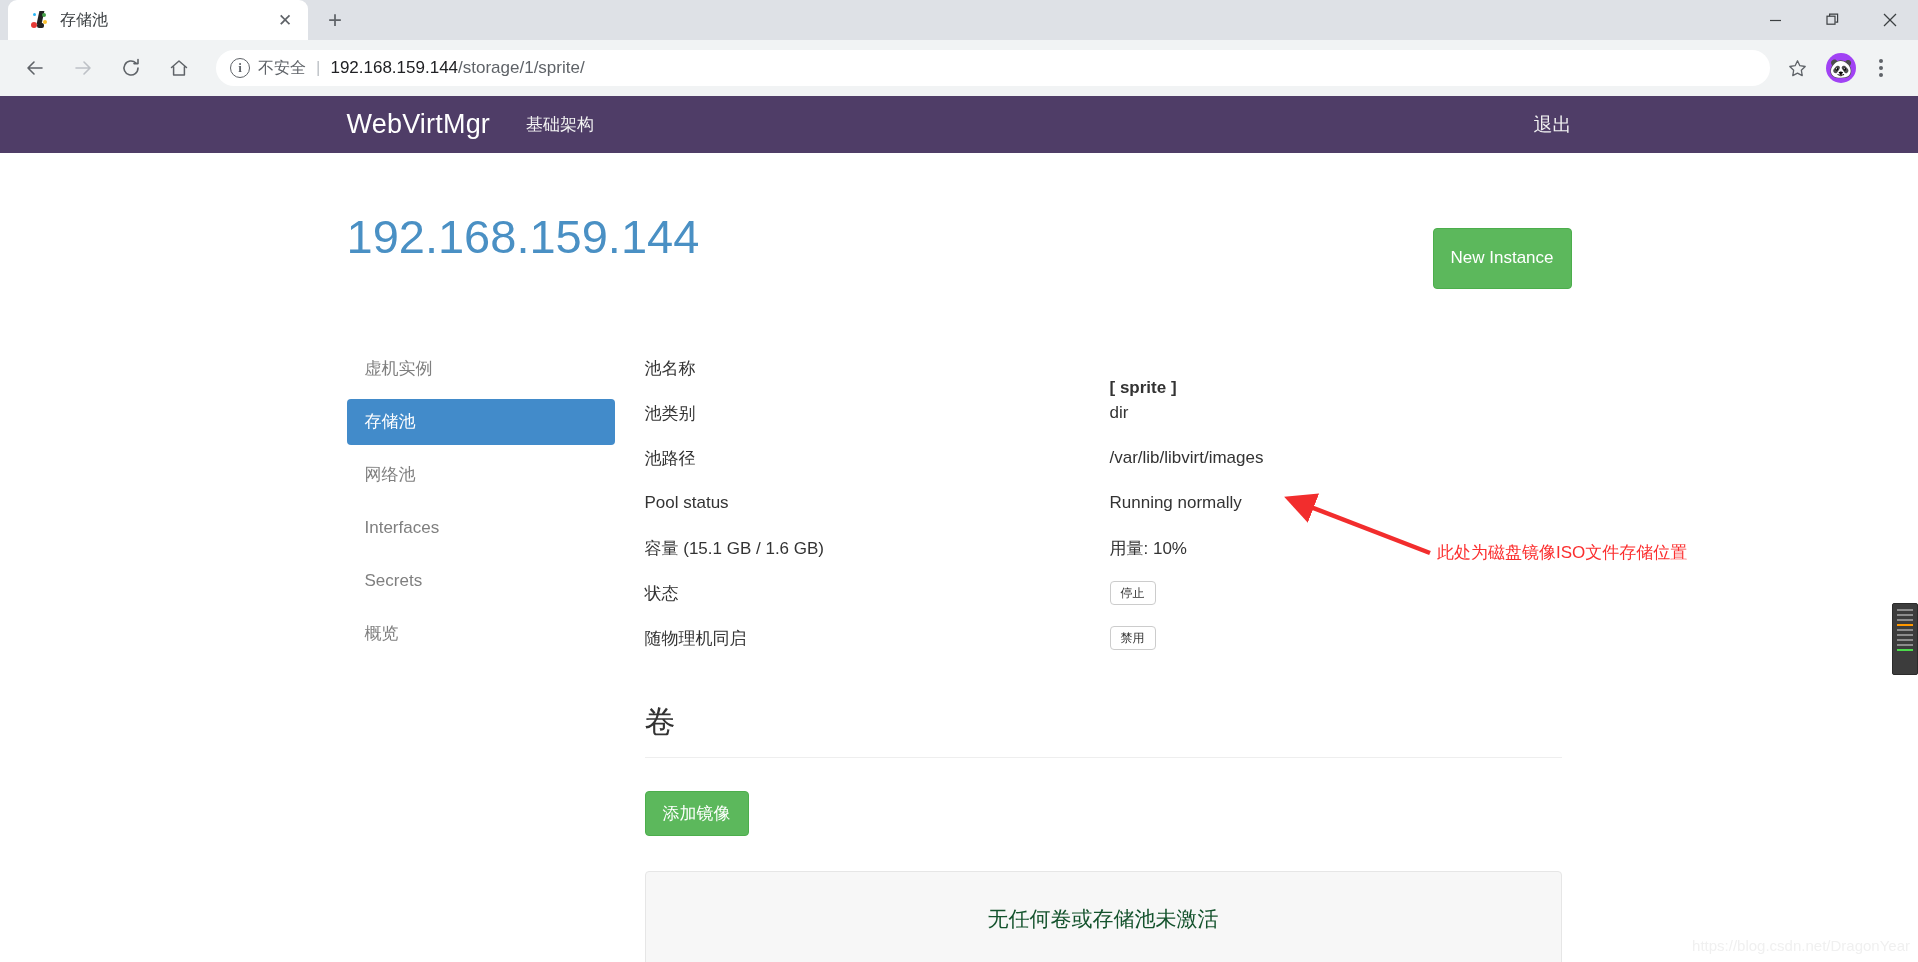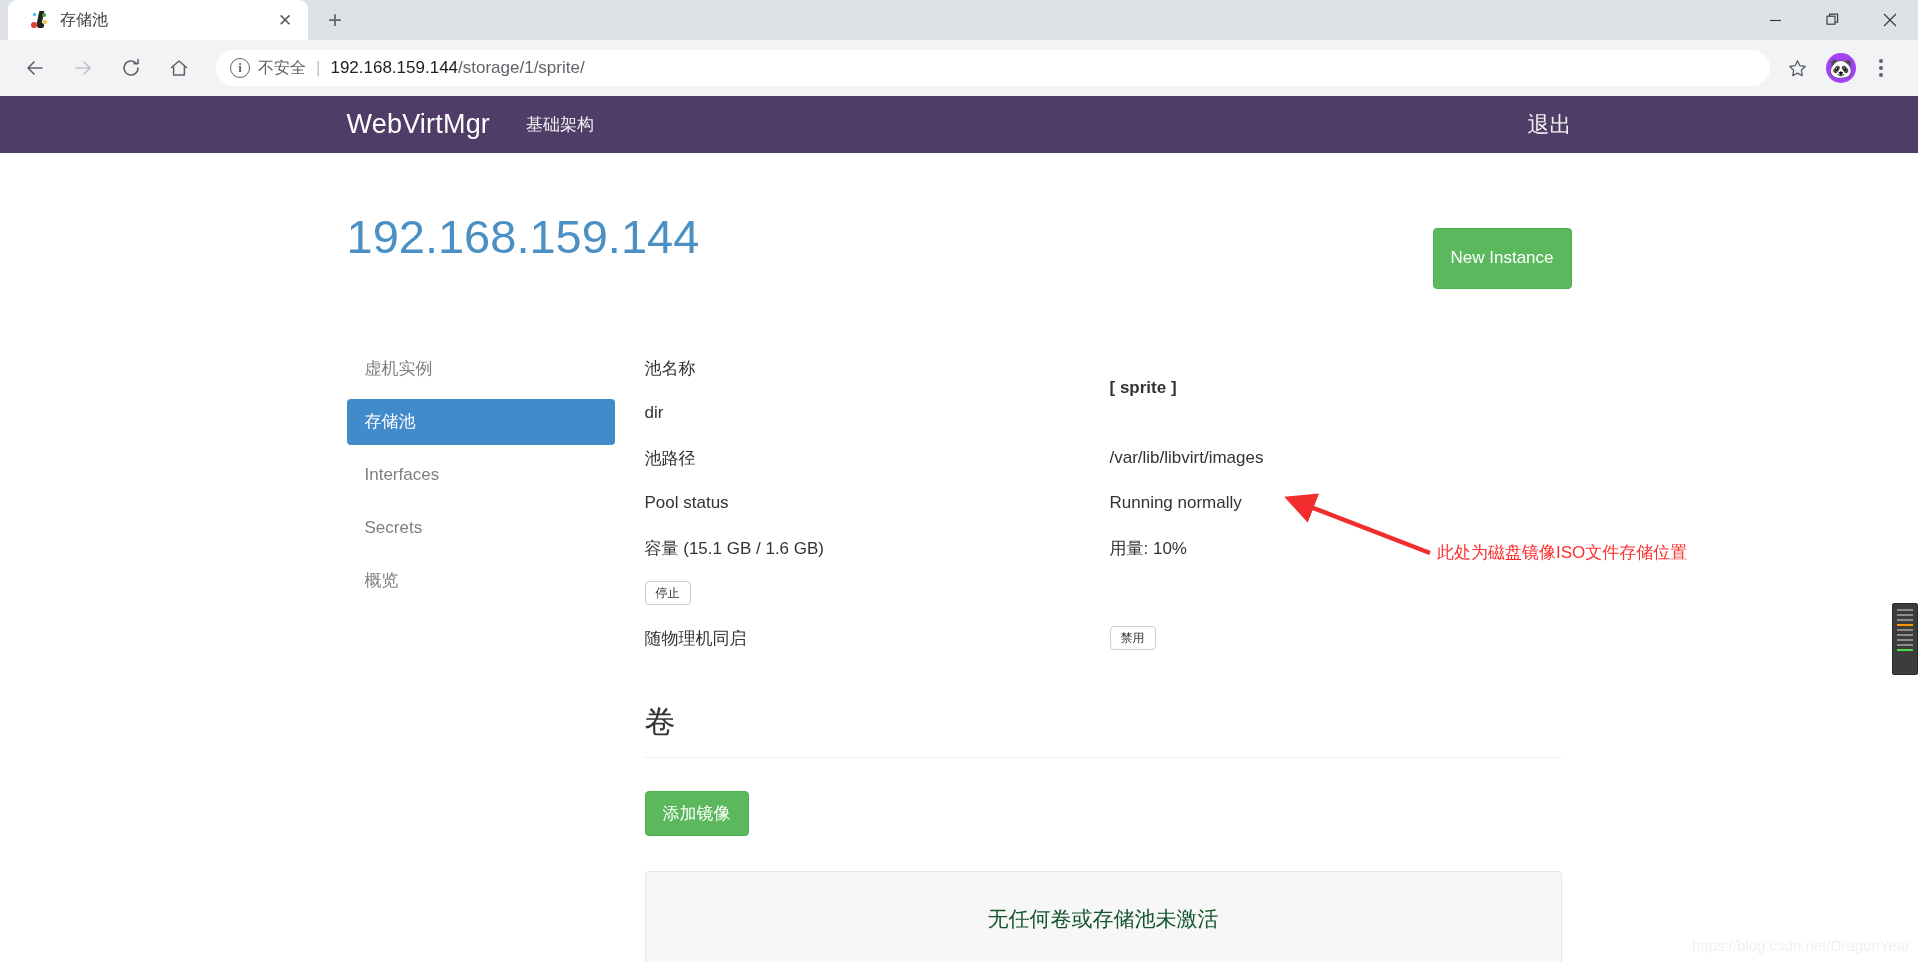--- a/index.html
+++ b/index.html
@@ -115,21 +115,21 @@
   }
   .nav-inner {
     width: 1225px; margin: 0 auto; display: flex; align-items: center;
     height: 100%;
   }
   .brand {
     font-size: 27px; color: #ffffff; letter-spacing: .2px;
     margin-right: 36px;
   }
   .nav-link { font-size: 17px; color: #f2f2f2; }
-  .nav-right { margin-left: auto; font-size: 22px; color: #f2f2f2; }
+  .nav-right { margin-left: auto; font-size: 19px; color: #f2f2f2; }
 
   .container {
     width: 1225px; margin: 0 auto; position: relative;
   }
 
   .page-head {
     display: flex; align-items: flex-start;
     padding-top: 58px;
   }
   .page-title {
@@ -308,52 +308,55 @@
       <div class="page-head">
         <h1 class="page-title">192.168.159.144</h1>
         <button class="btn-new">New Instance</button>
       </div>
 
       <div class="body-row">
 
         <nav class="sidebar">
           <a class="side-item">虚机实例</a>
           <a class="side-item active">存储池</a>
+          <a class="side-item">网络池</a>
           <a class="side-item">Interfaces</a>
           <a class="side-item">Secrets</a>
           <a class="side-item">概览</a>
         </nav>
 
         <main class="content">
 
           <div class="drow">
             <div class="dlabel">池名称</div>
             <div class="dvalue bold">[ sprite ]</div>
           </div>
 
           <div class="drow">
+            <div class="dlabel">池类别</div>
             <div class="dvalue">dir</div>
           </div>
 
           <div class="drow">
             <div class="dlabel">池路径</div>
             <div class="dvalue">/var/lib/libvirt/images</div>
           </div>
 
           <div class="drow">
             <div class="dlabel">Pool status</div>
             <div class="dvalue">Running normally</div>
           </div>
 
           <div class="drow">
             <div class="dlabel">容量 (15.1 GB / 1.6 GB)</div>
             <div class="dvalue">用量: 10%</div>
           </div>
 
           <div class="drow">
+            <div class="dlabel">状态</div>
             <div class="dvalue">
               <span class="mini-btn">停止</span>
             </div>
           </div>
 
           <div class="drow">
             <div class="dlabel">随物理机同启</div>
             <div class="dvalue">
               <span class="mini-btn">禁用</span>
             </div>

